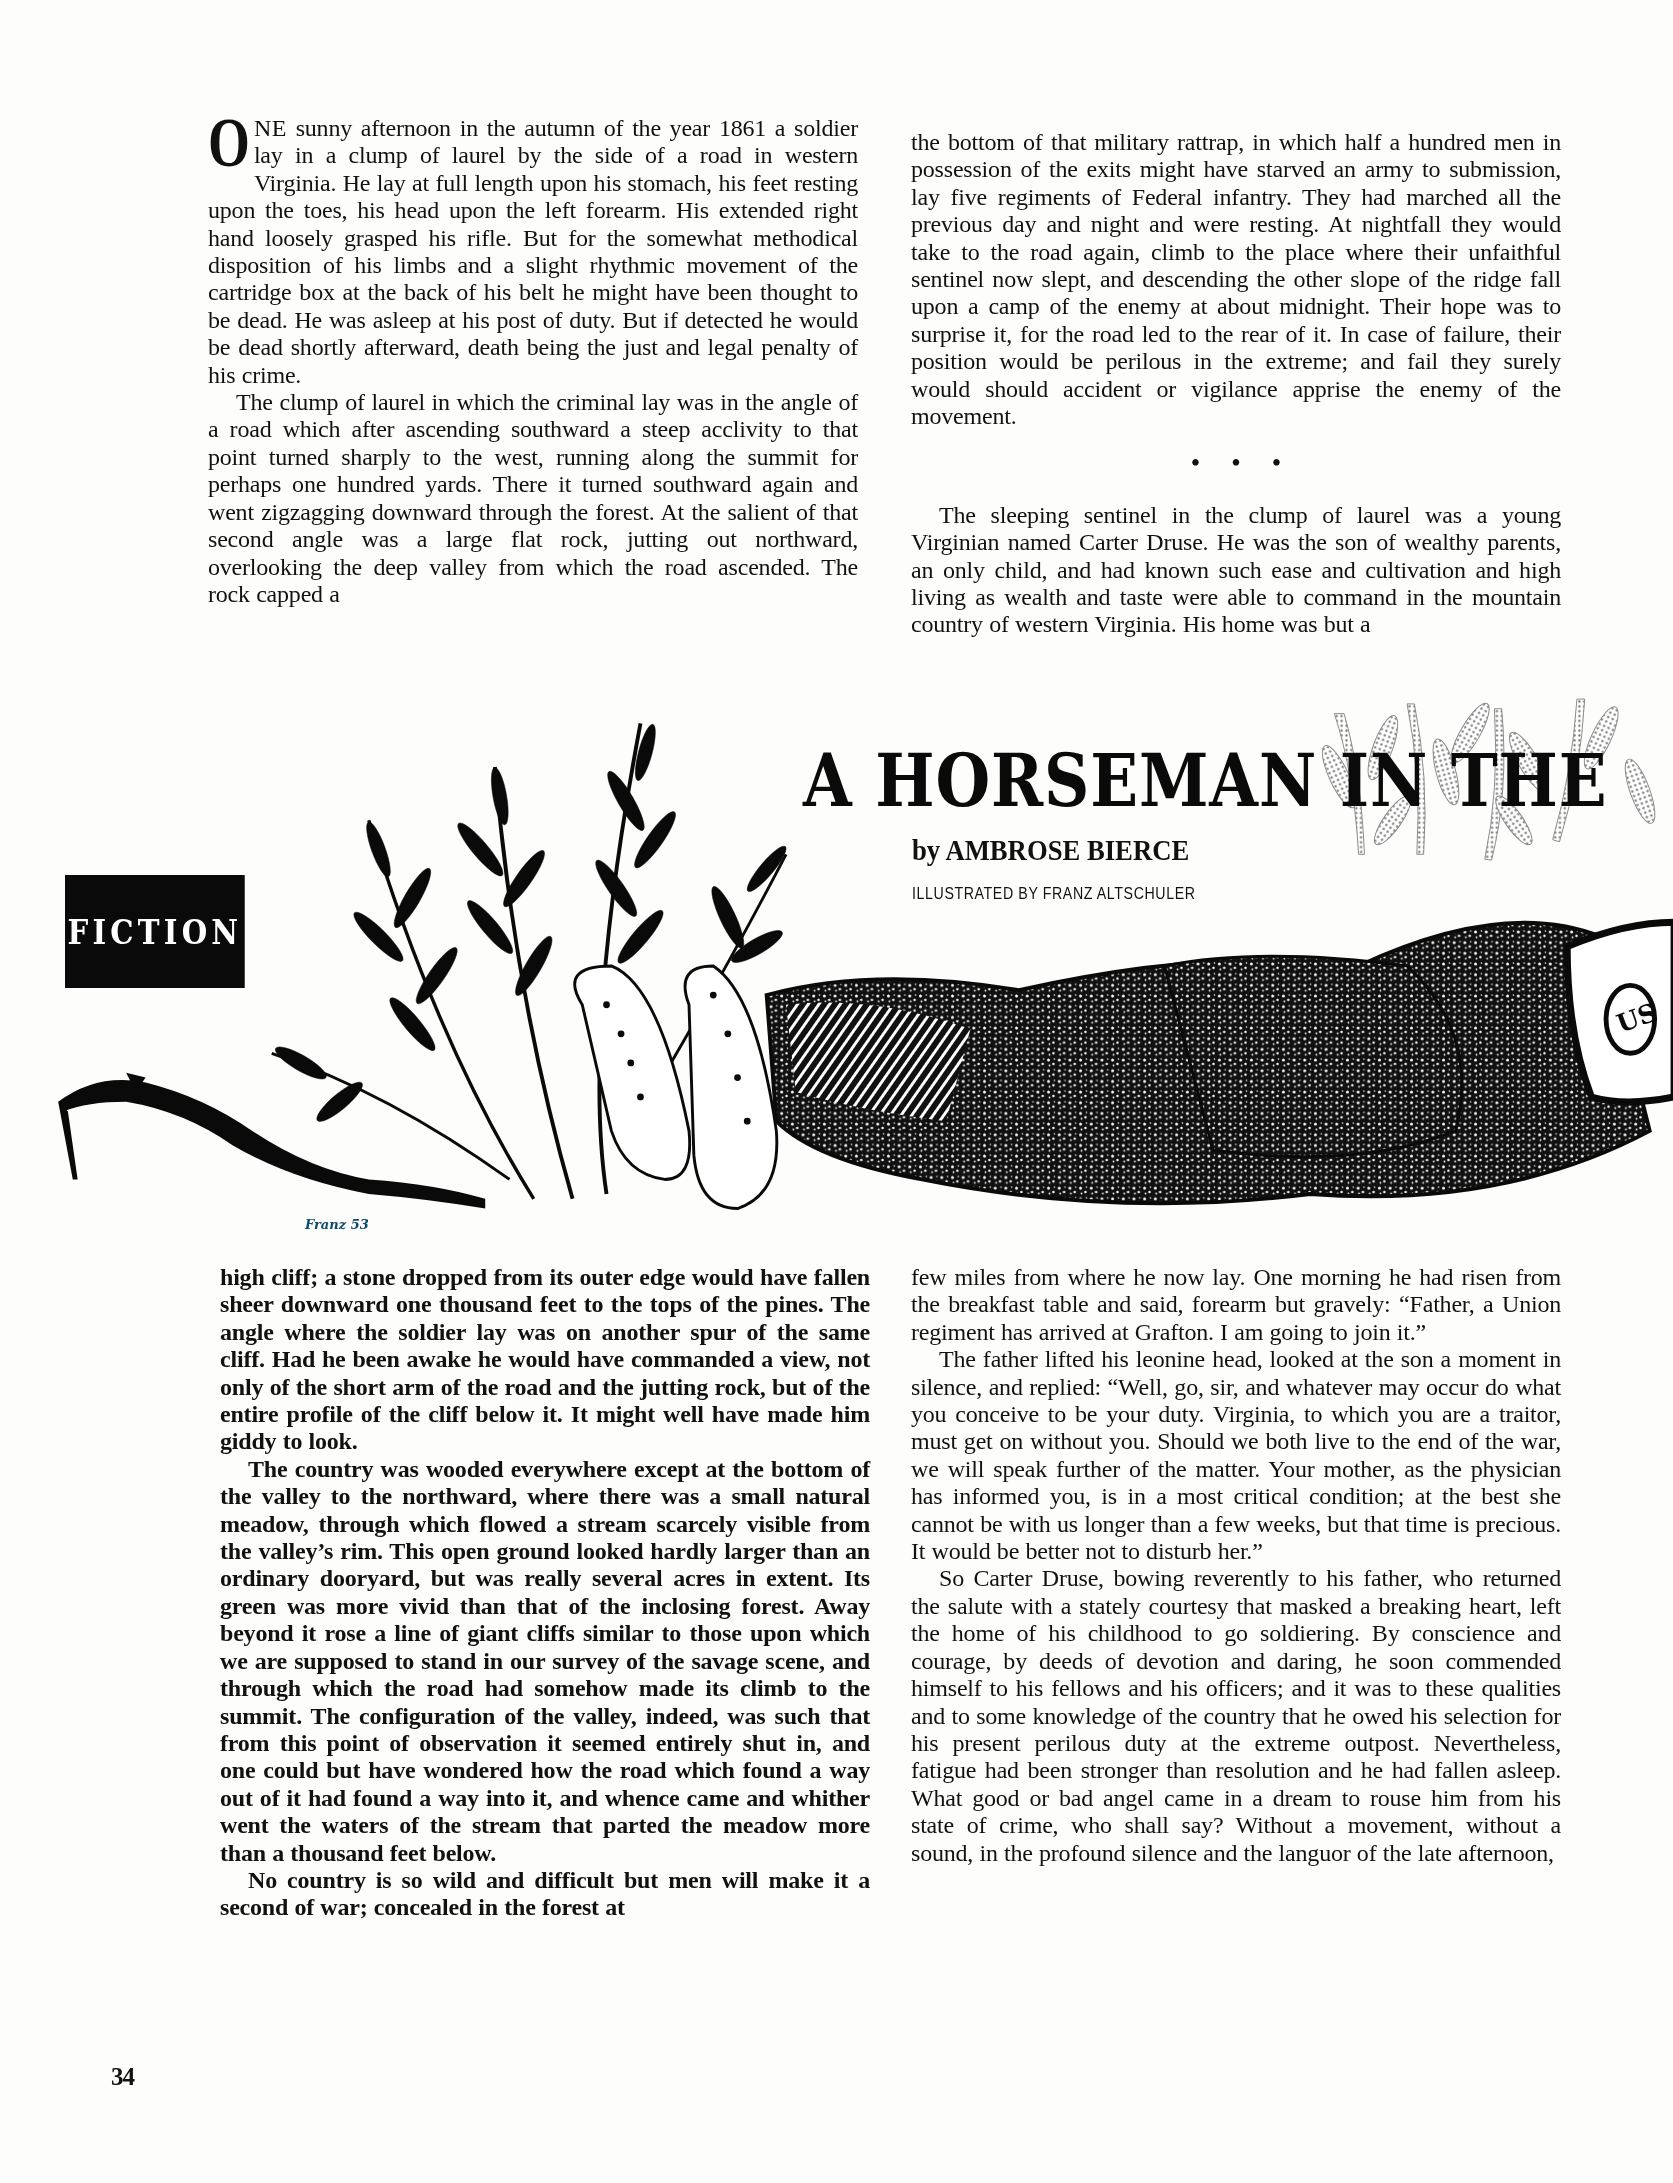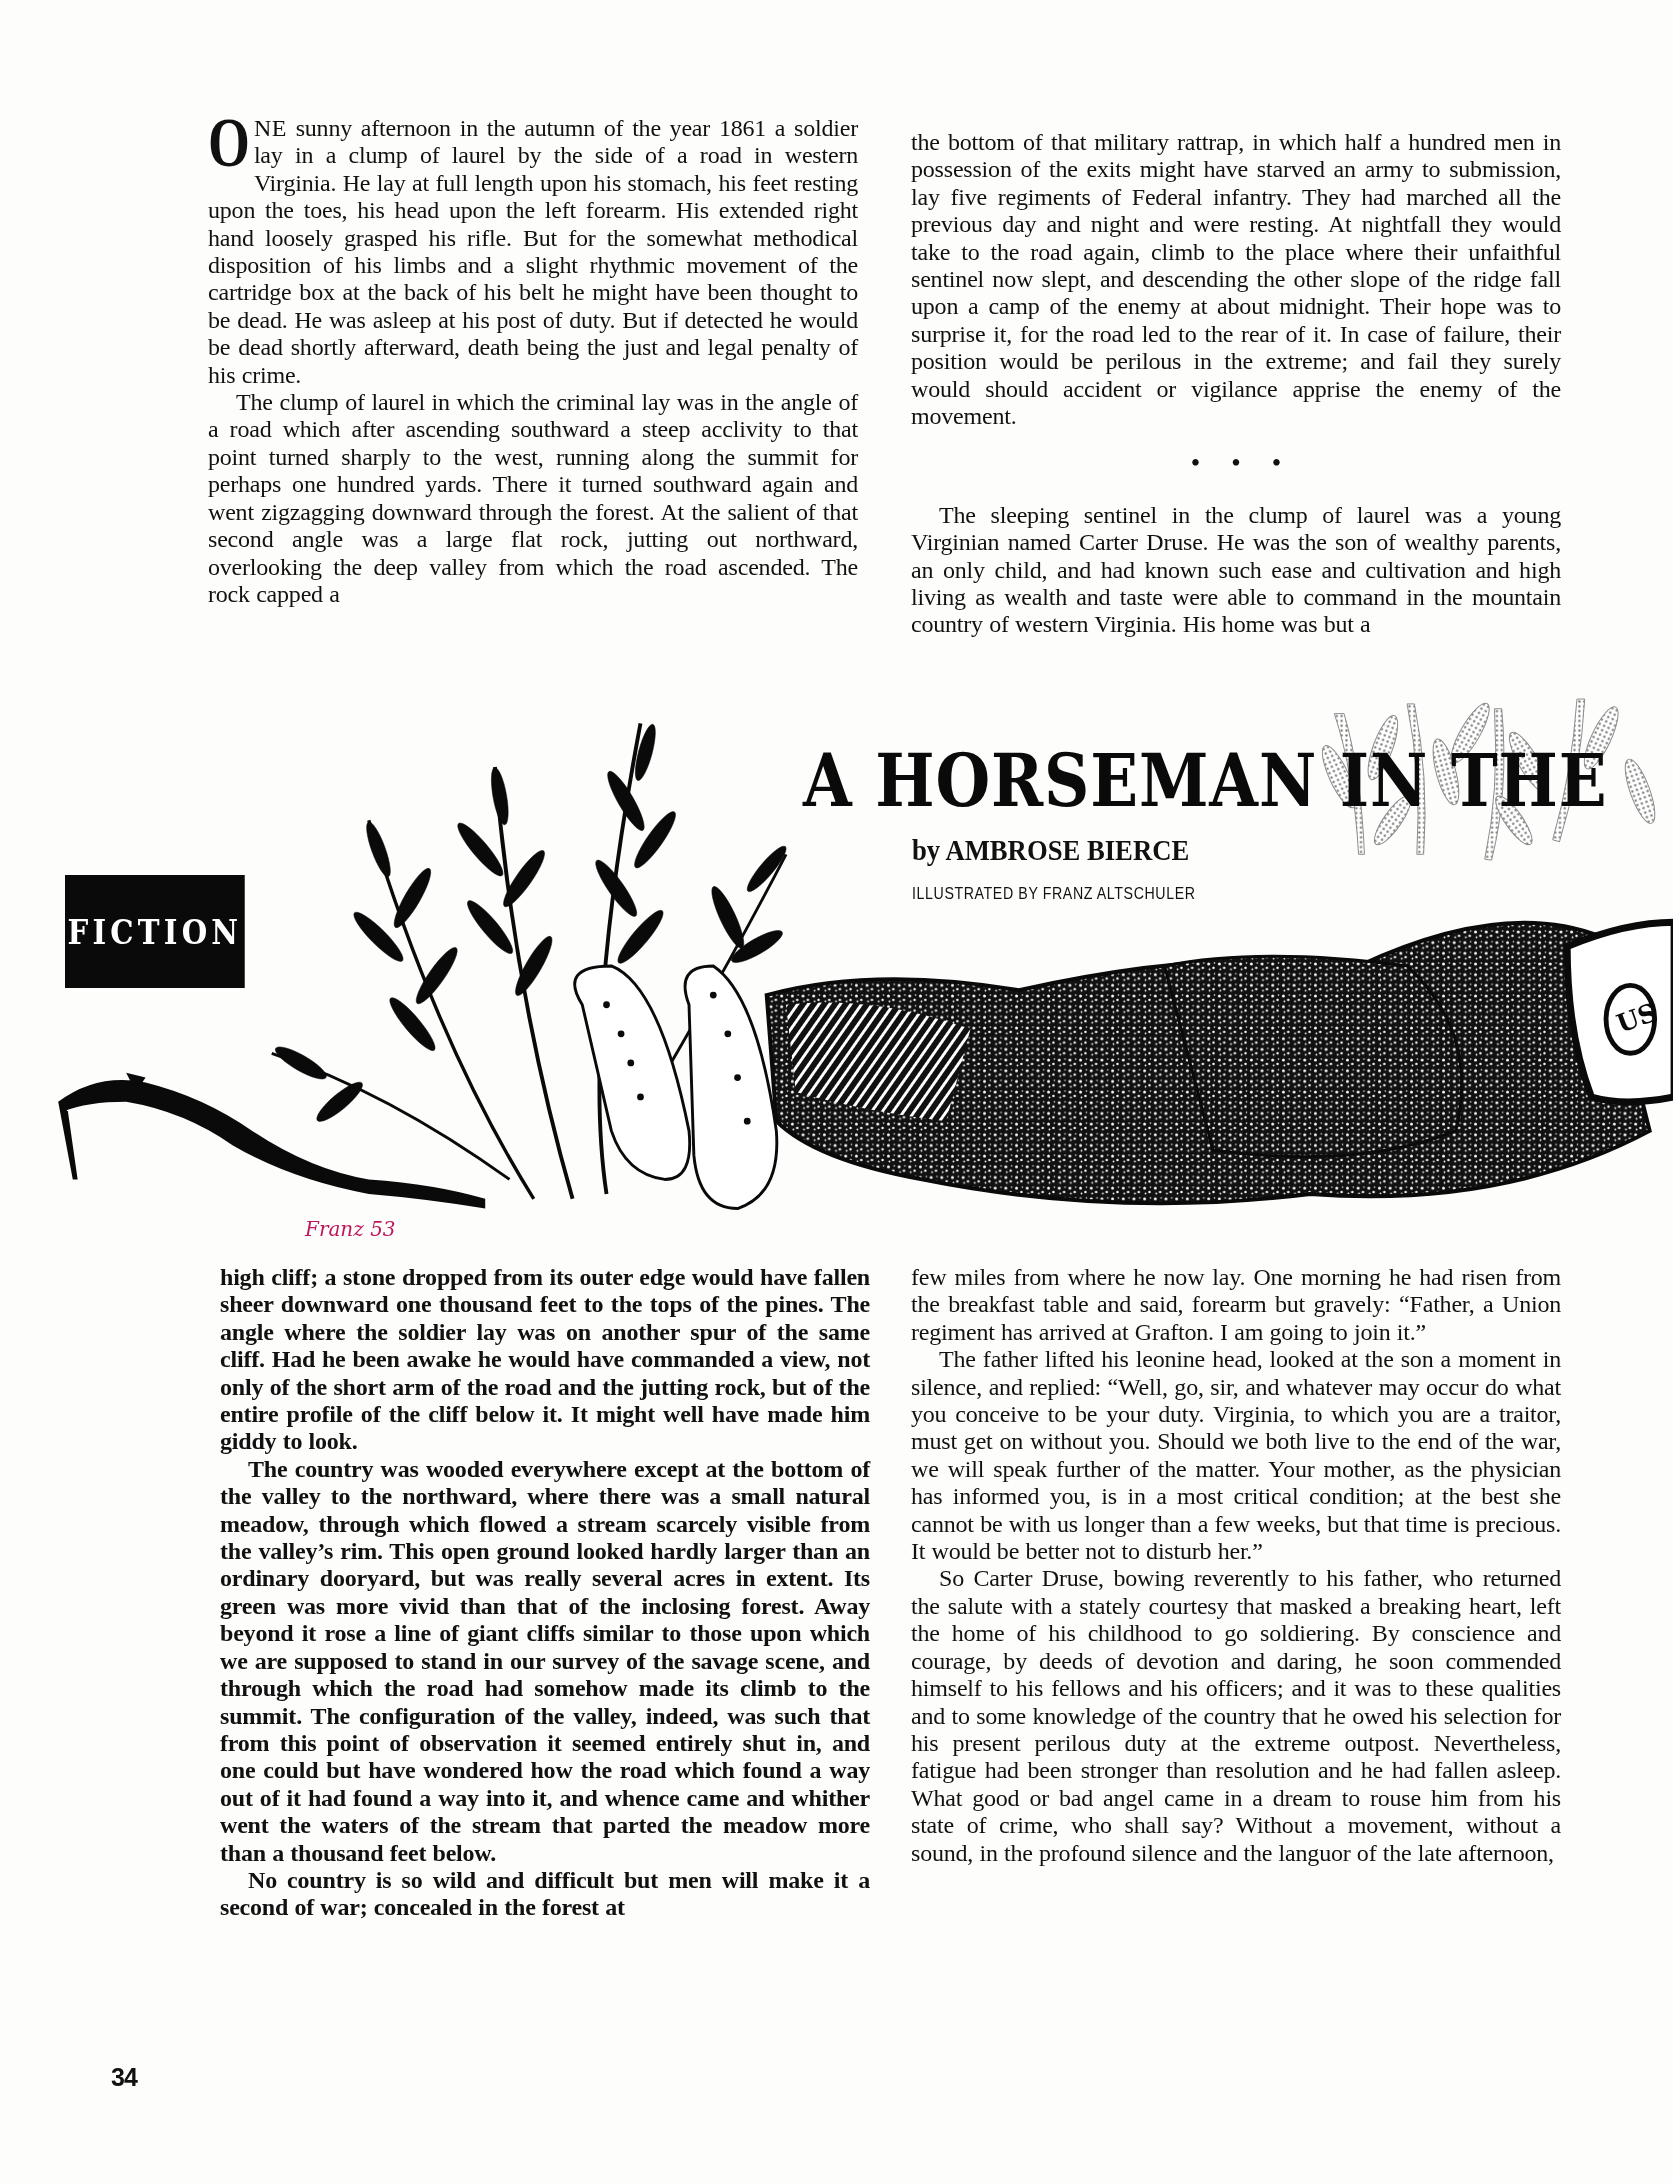--- a/index.html
+++ b/index.html
@@ -134,30 +134,31 @@
     white-space: nowrap;
     transform: scaleX(0.86);
     transform-origin: left top;
   }
   .signature {
     position: absolute;
     left: 305px;
     top: 1217px;
     font-family: "DejaVu Serif", serif;
     font-style: italic;
-    font-size: 20px;
-    white-space: nowrap;
-    color: #be185d;
+    font-size: 13px;
+    white-space: nowrap;
+    color: #0c4a6e;
+    font-weight: bold;
   }
 
   .page-number {
     position: absolute;
     left: 111px;
     top: 2063px;
-    font-family: Liberation Sans, sans-serif;
+    font-family: Liberation Serif, serif;
     font-weight: bold;
     font-size: 25px;
     letter-spacing: -1px;
   }
 </style>
 </head>
 <body>
 
 <div class="page">
 

